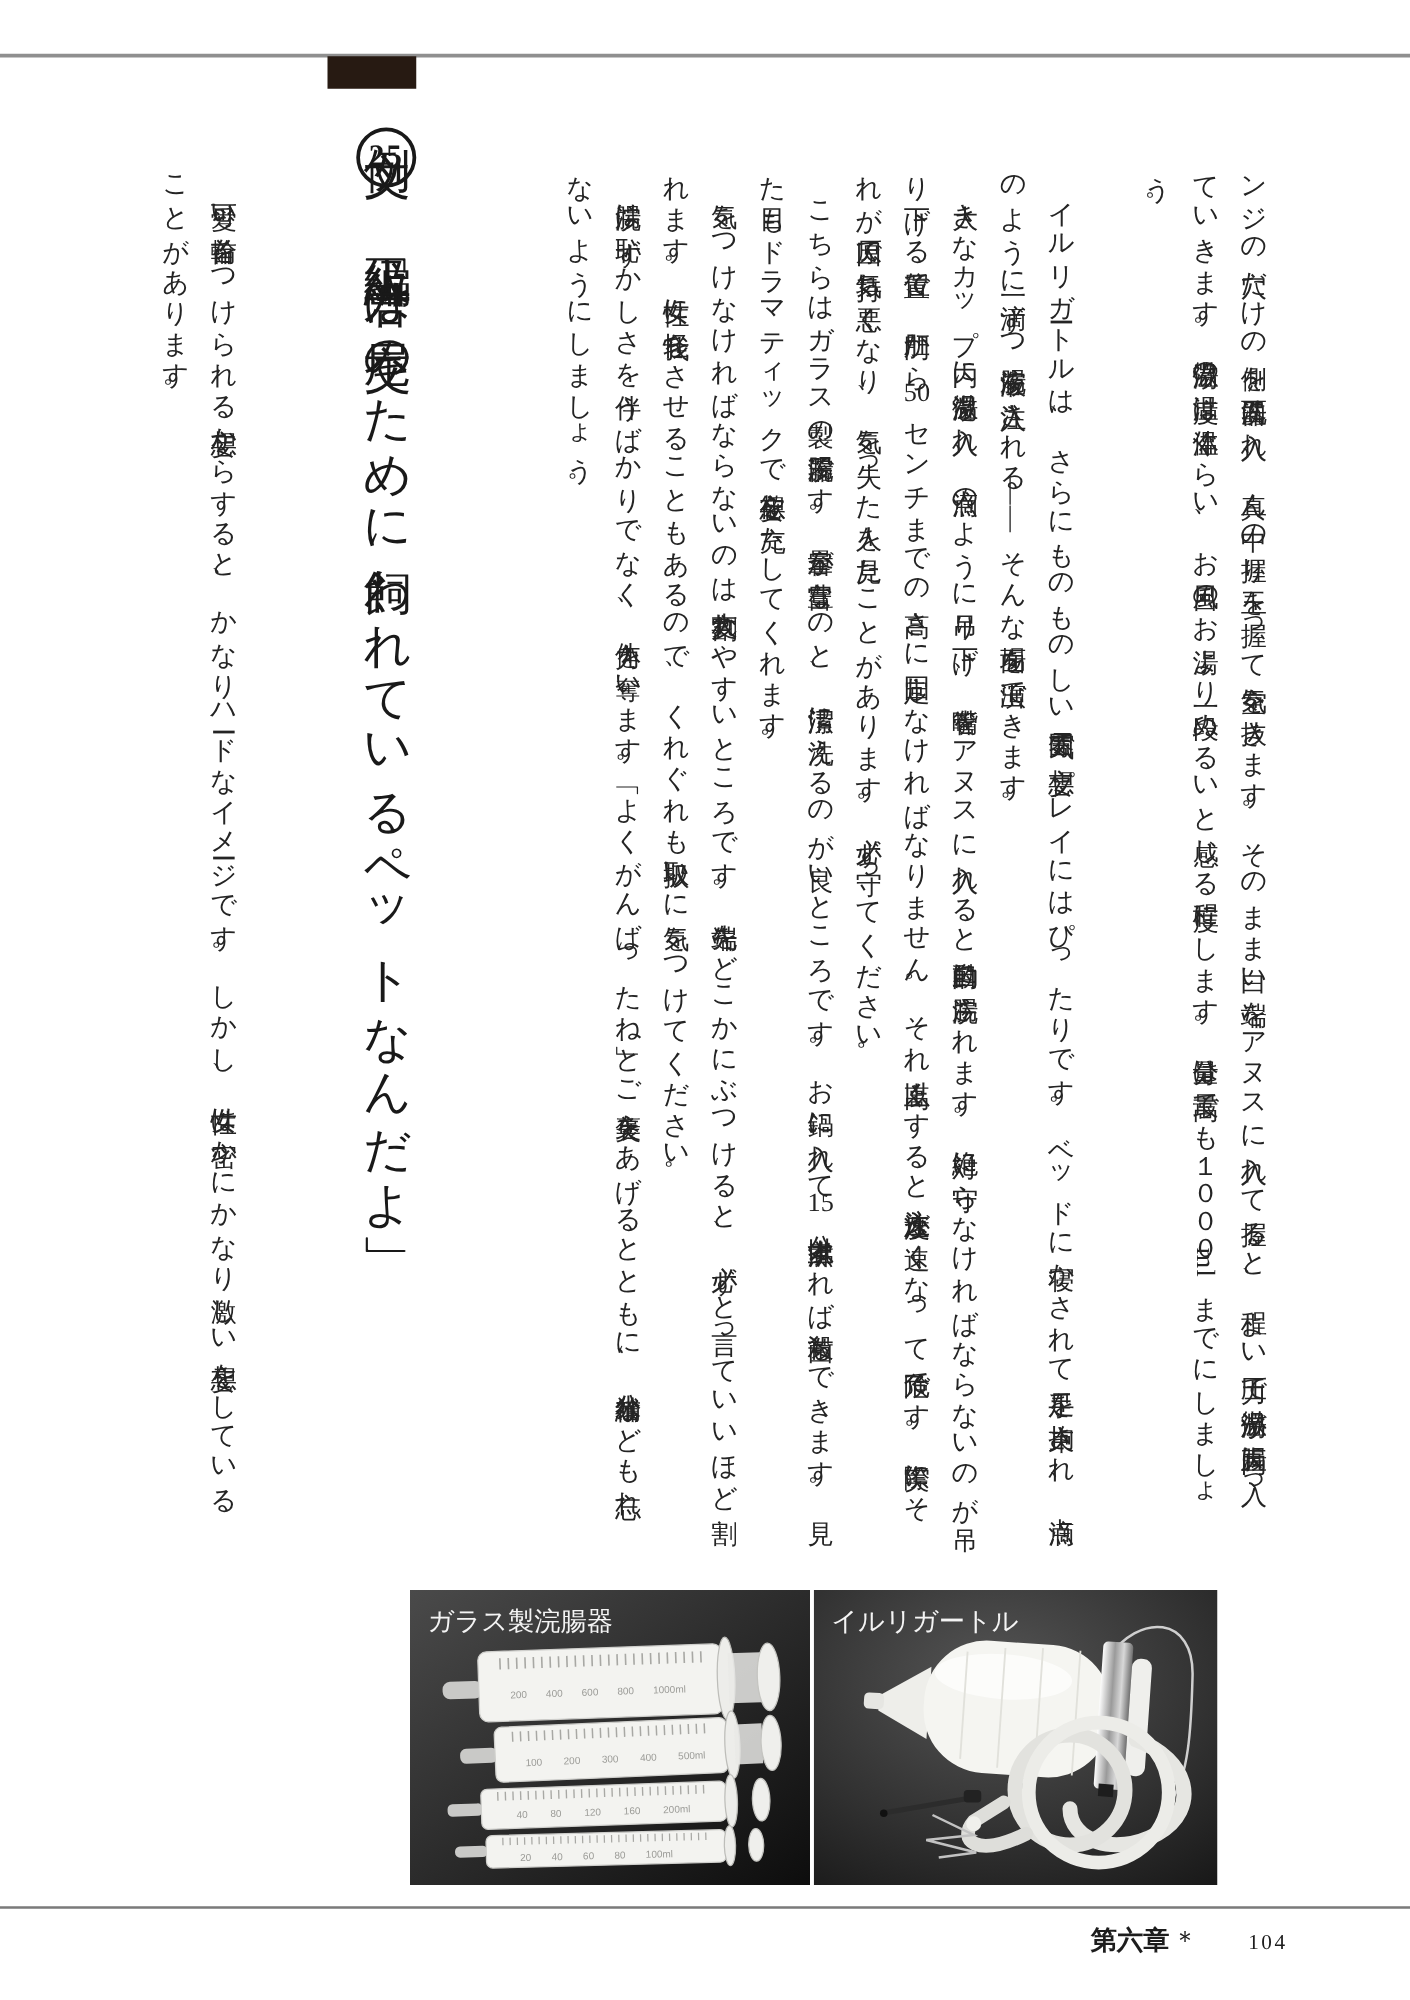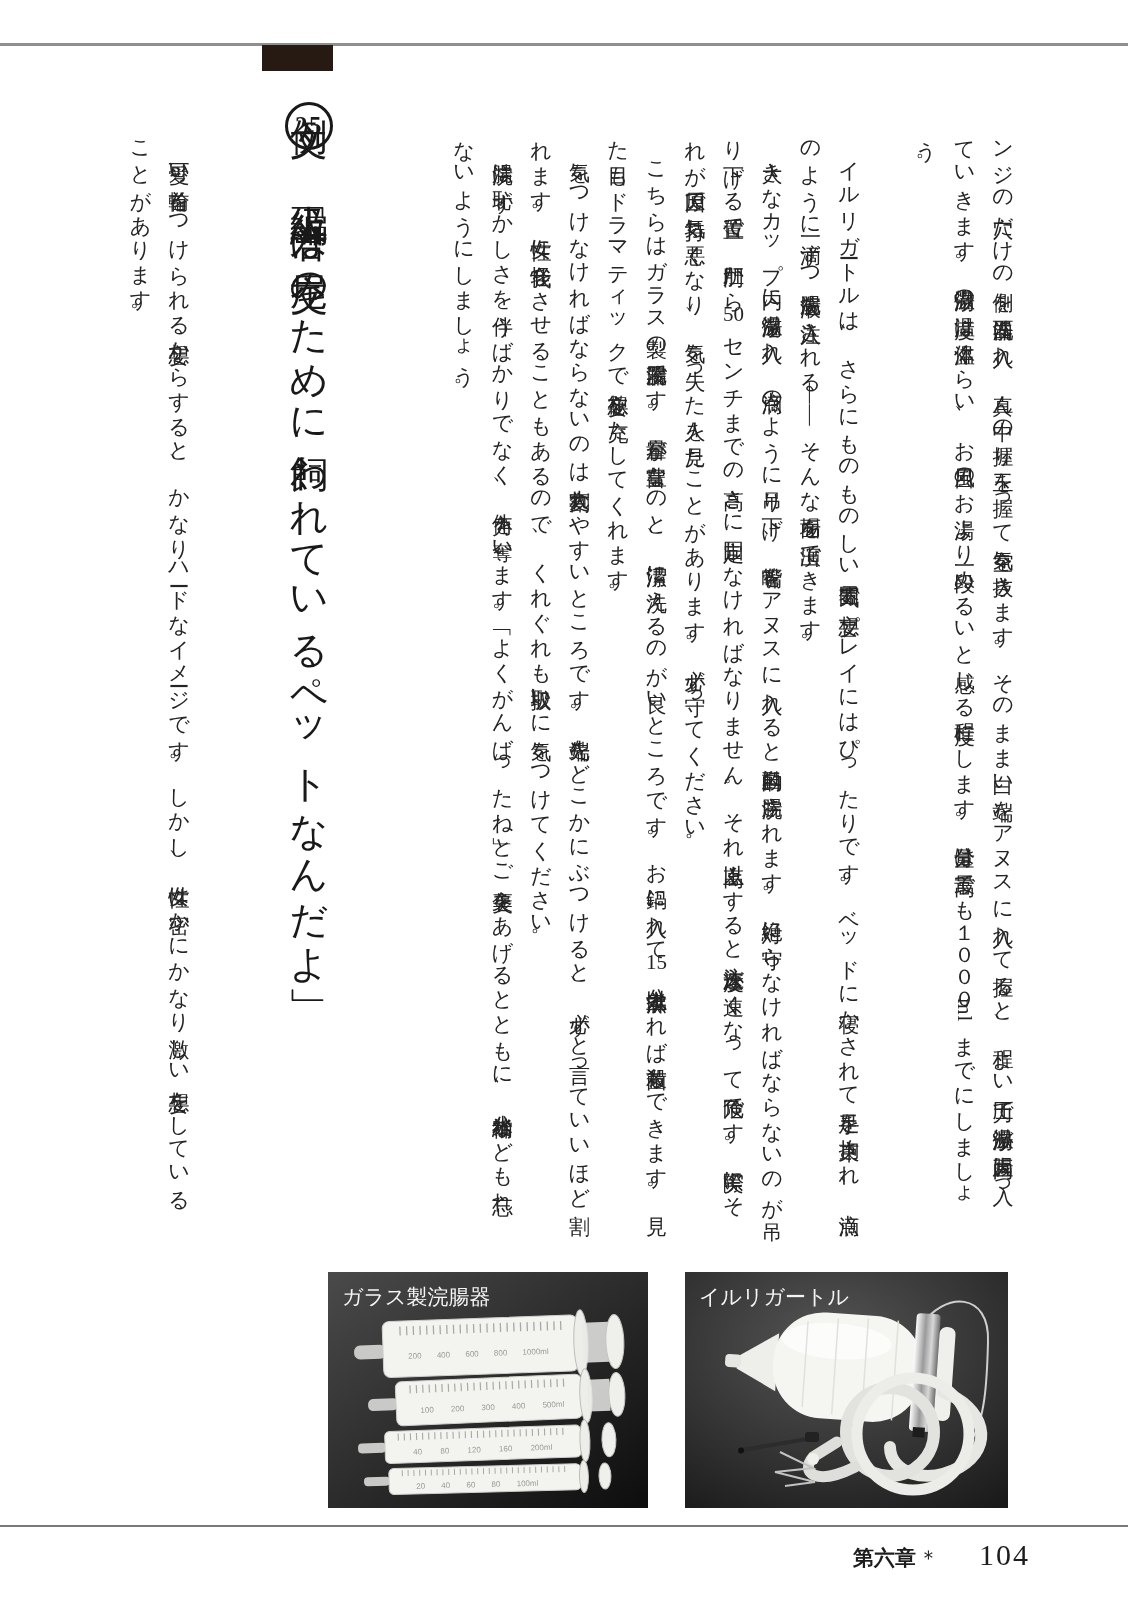--- a/index.html
+++ b/index.html
@@ -42,34 +42,34 @@
 
   
   .aside-block{
     position:absolute;top:126px;right:930px;height:1085px;
     font-size:21px;line-height:38.5px;letter-spacing:1px;color:#242424;
   }
 
   
   .photo{position:absolute;top:1272px;}
   .photo-left{left:328px;}
-  .photo-right{left:685px;}
+  .photo-right{left:651px;}
   .caption{font-family:"Liberation Sans","DejaVu Sans",sans-serif;fill:#f4f4f4;font-size:21px;}
   .scale-text{fill:#9b9b97;font-size:8px;font-family:"Liberation Sans","DejaVu Sans",sans-serif;}
 
   
   .footer{
     position:absolute;top:1538px;right:98px;
     display:flex;align-items:baseline;gap:40px;
     font-size:21px;color:#1d1d1d;
   }
   .f-line{display:flex;align-items:baseline;gap:2px;}
   .f-chapter{font-family:"Liberation Sans","DejaVu Sans",sans-serif;font-weight:bold;}
   .f-sep{font-family:"Liberation Sans","DejaVu Sans",sans-serif;}
-  .f-page{font-size:30px;letter-spacing:2px;}
+  .f-page{font-size:17px;letter-spacing:2px;}
 </style>
 </head>
 <body>
 
 <div class="top-rule"></div>
 <div class="section-box"></div>
 
 <div class="headline v">
   <span>例文</span><span class="circle-num">25</span><span class="h-level">上級編</span><span class="h-title">「君は交尾のために飼われているペットなんだよ」</span>
 </div>

